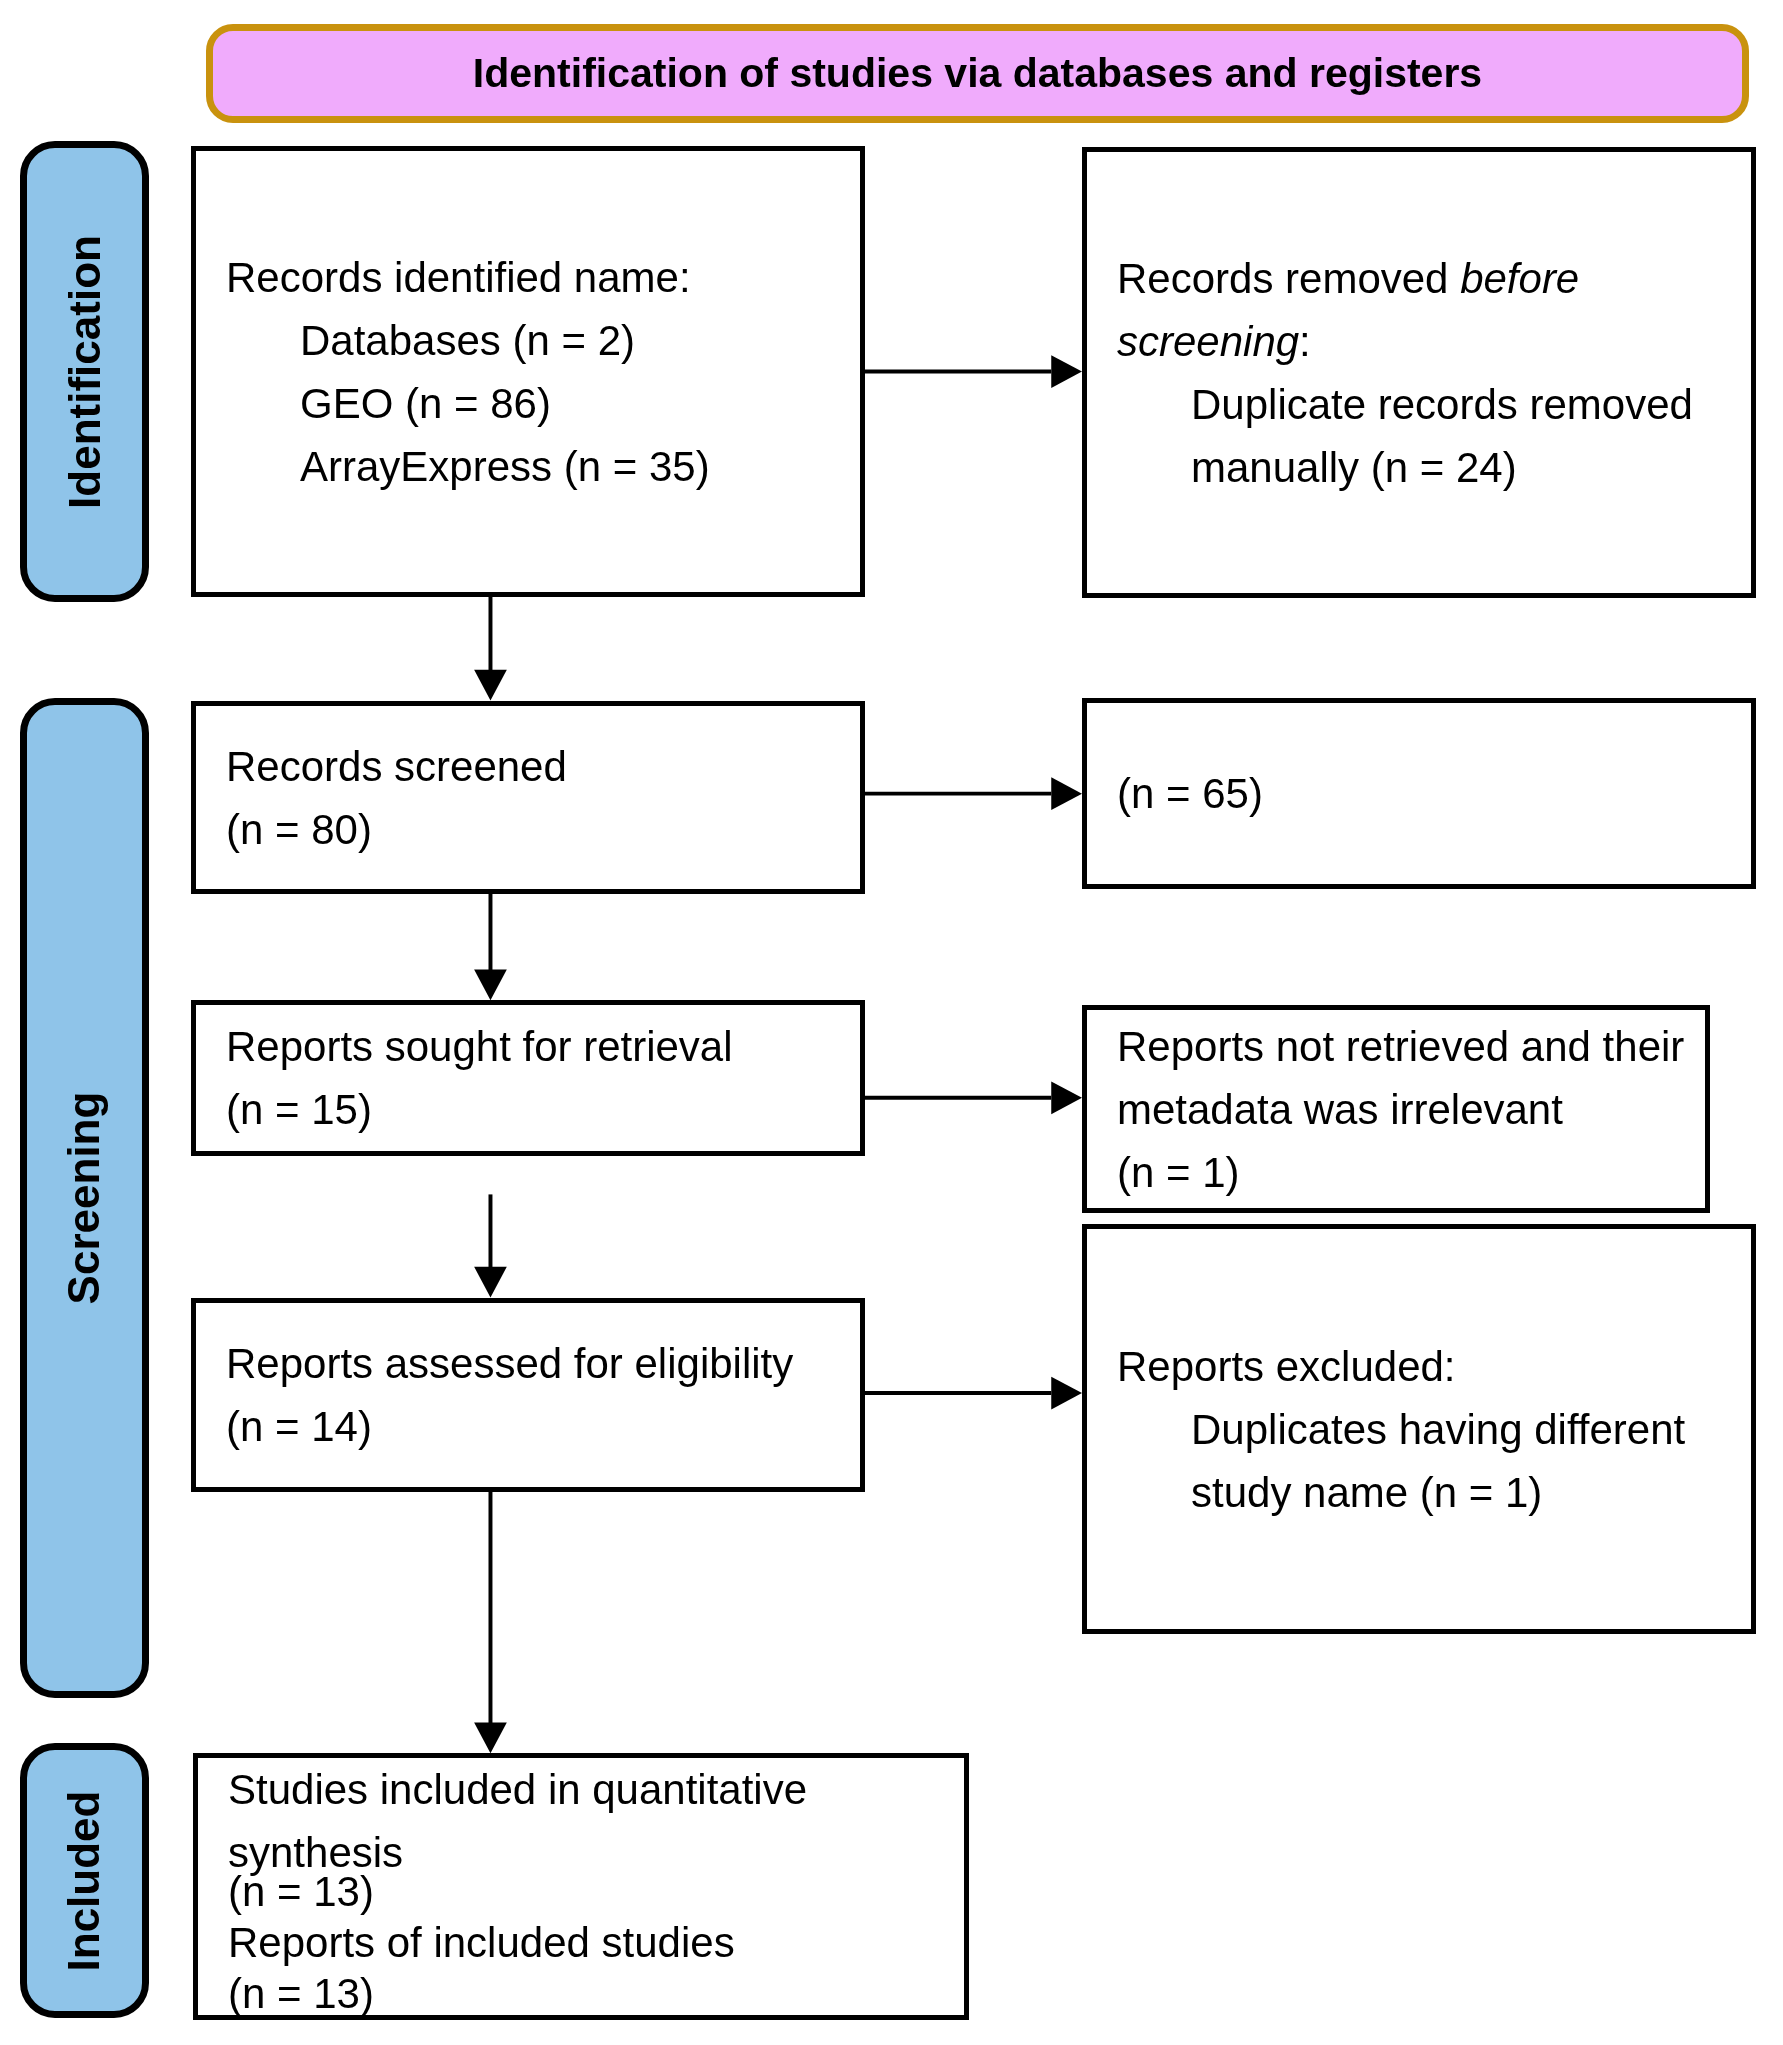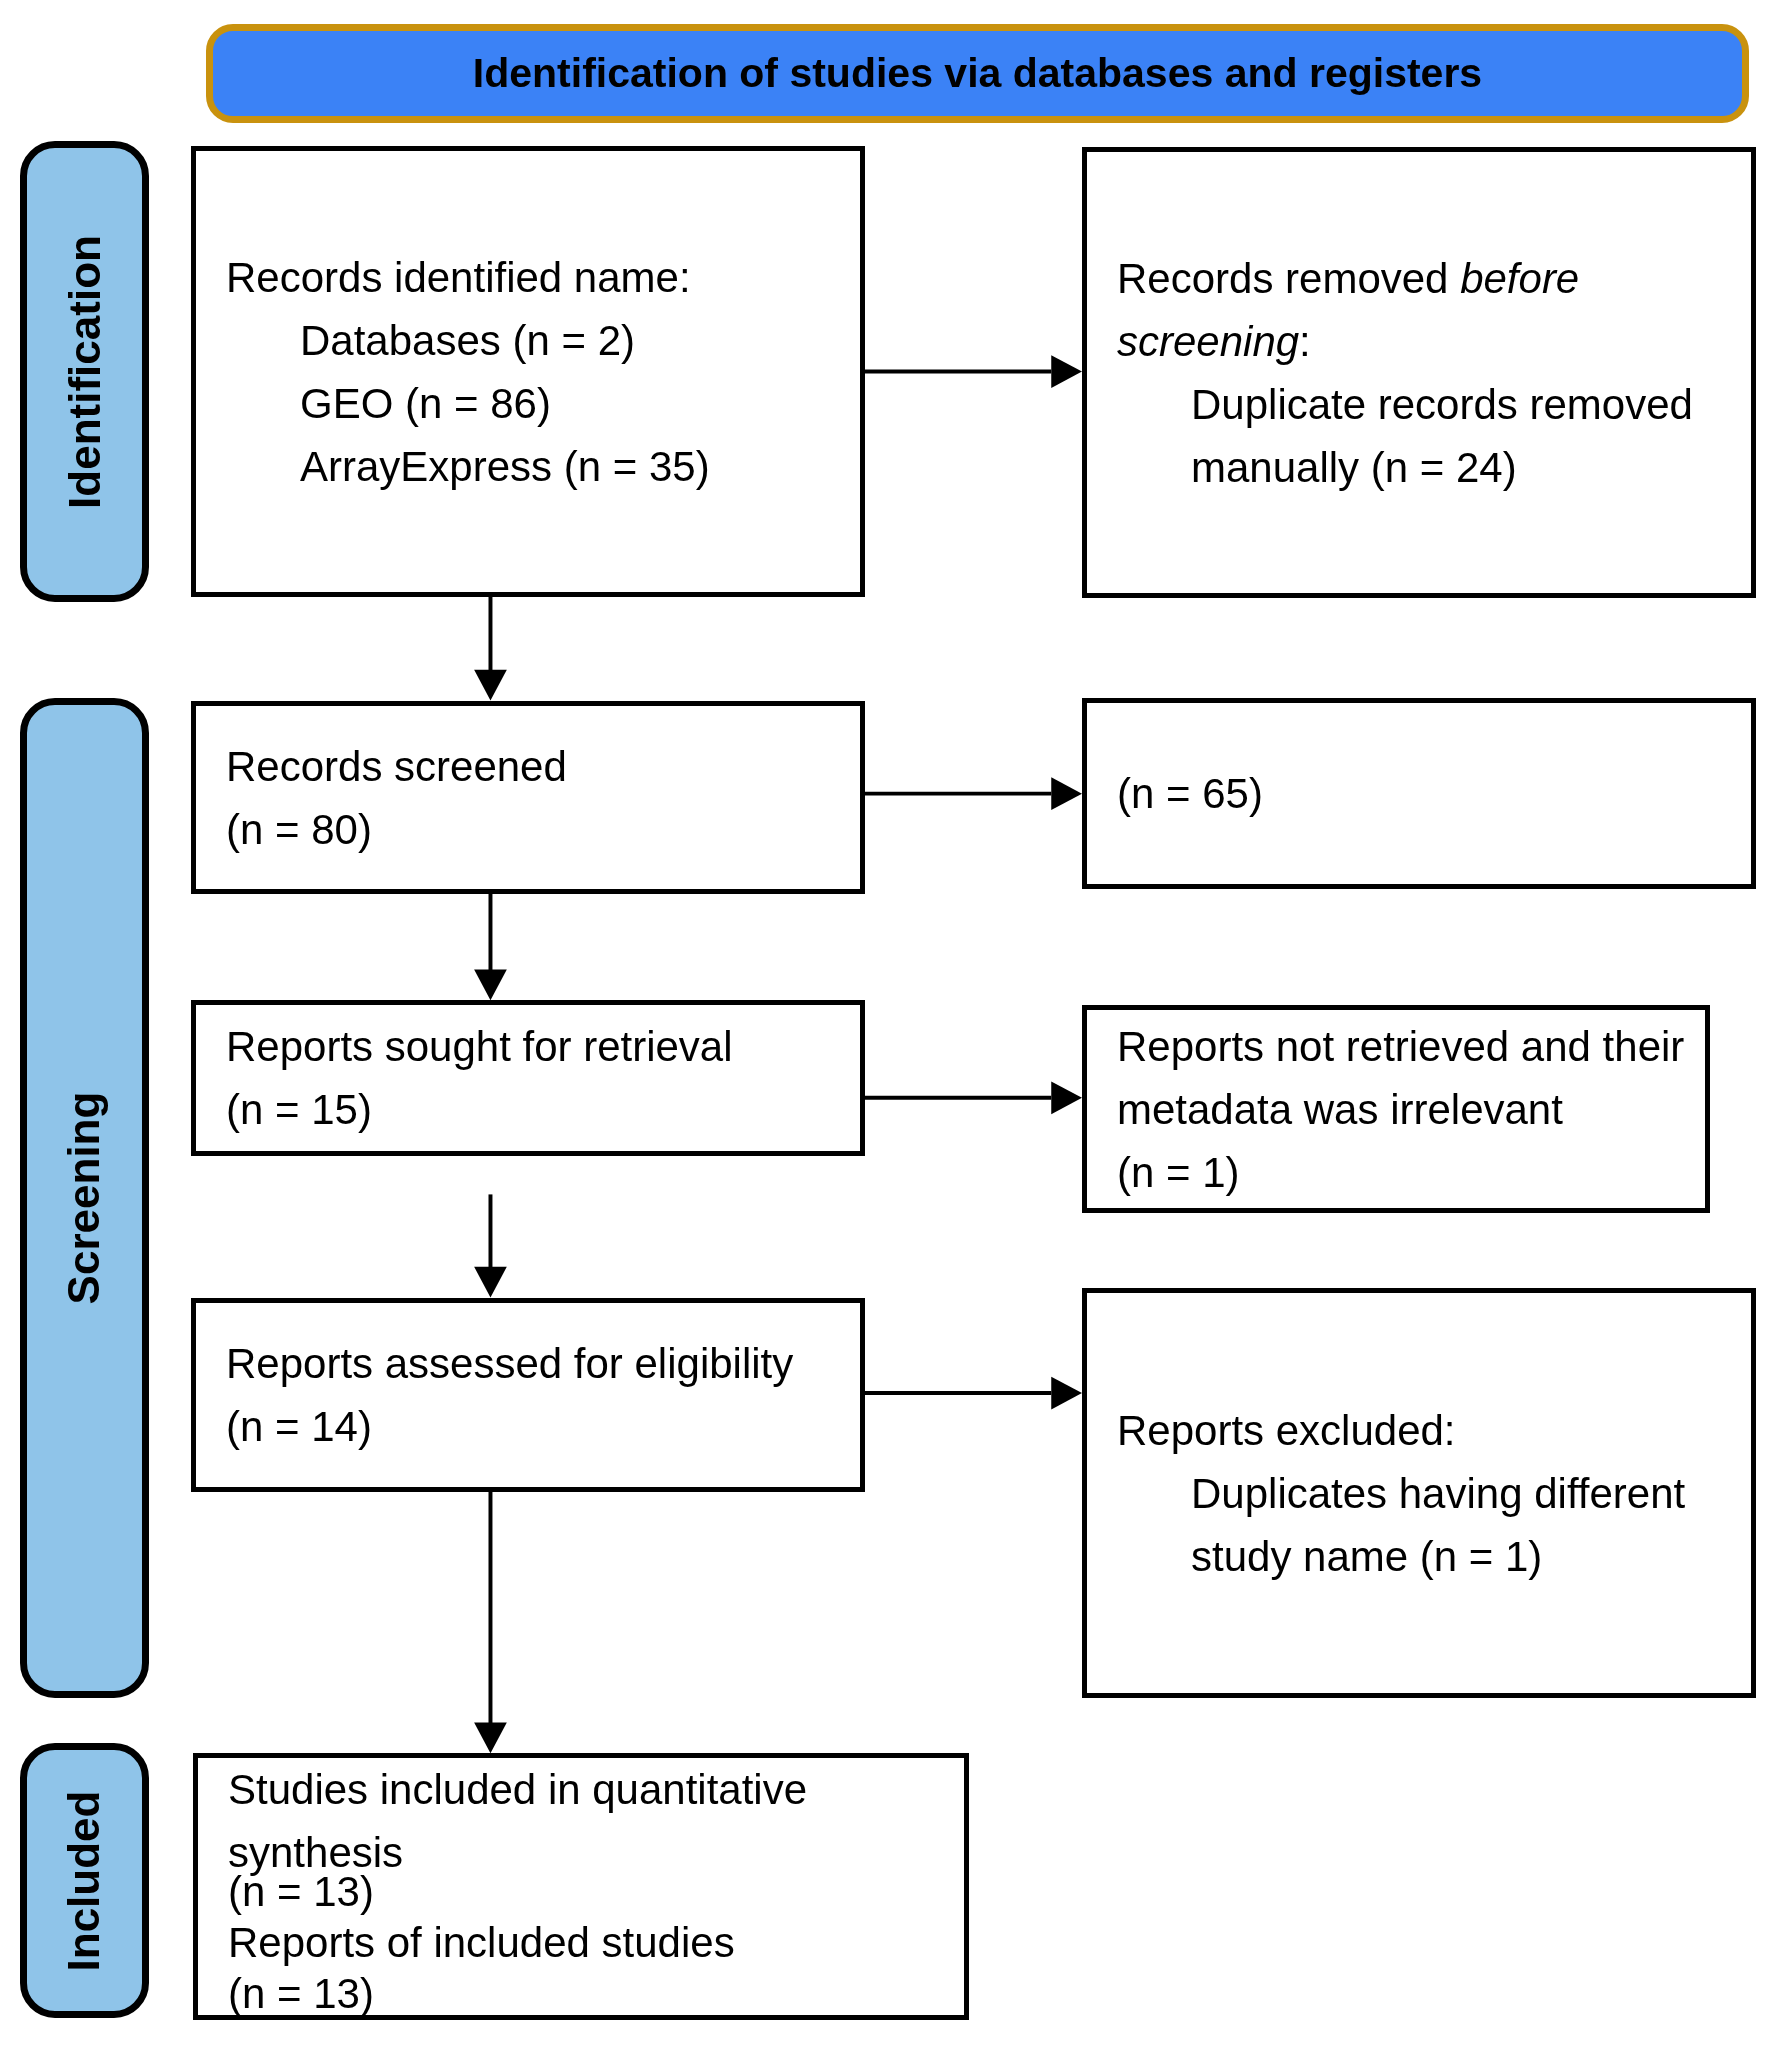--- a/index.html
+++ b/index.html
@@ -7,21 +7,21 @@
     position:relative;
     width:1784px;height:2046px;
     font-family:"Liberation Sans", sans-serif;
     color:#000;
     background:#ffffff;
     overflow:hidden;
   }
   
   .banner{
     position:absolute;left:206px;top:24px;width:1543px;height:99px;
-    background:#3b82f6;border:7px solid #C9920E;border-radius:27px;
+    background:#f0abfc;border:7px solid #C9920E;border-radius:27px;
     box-sizing:border-box;
     display:flex;align-items:center;justify-content:center;
   }
   .banner-title{font-size:41px;font-weight:bold;white-space:nowrap;}
   
   .band{
     position:absolute;left:20px;width:129px;
     background:#8FC4E9;border:7.4px solid #000;border-radius:35px;
     box-sizing:border-box;
     display:flex;align-items:center;justify-content:center;
@@ -44,21 +44,21 @@
   .line{min-height:0;}
   .hang{padding-left:74px;}
   em{font-style:italic;}
   .node-records-identified{left:191px;top:146px;width:674px;height:451px;}
   .node-records-removed{left:1082px;top:147px;width:674px;height:451px;}
   .node-records-screened{left:191px;top:701px;width:674px;height:193px;}
   .node-records-excluded{left:1082px;top:698px;width:674px;height:191px;}
   .node-reports-sought{left:191px;top:1000px;width:674px;height:156px;}
   .node-reports-not-retrieved{left:1082px;top:1005px;width:628px;height:208px;padding-top:4px;padding-bottom:2.5px;}
   .node-reports-assessed{left:191px;top:1298px;width:674px;height:194px;}
-  .node-reports-excluded{left:1082px;top:1288px;width:674px;height:410px;}
+  .node-reports-excluded{left:1082px;top:1224px;width:674px;height:410px;}
   .node-studies-included{left:193px;top:1753px;width:776px;height:267px;padding-top:0;padding-bottom:2.5px;}
   
   .arrows{position:absolute;left:0;top:0;width:1784px;height:2046px;pointer-events:none;z-index:20;}
 </style>
 </head>
 <body>
 
 <div class="canvas">
 
   <div class="banner">

